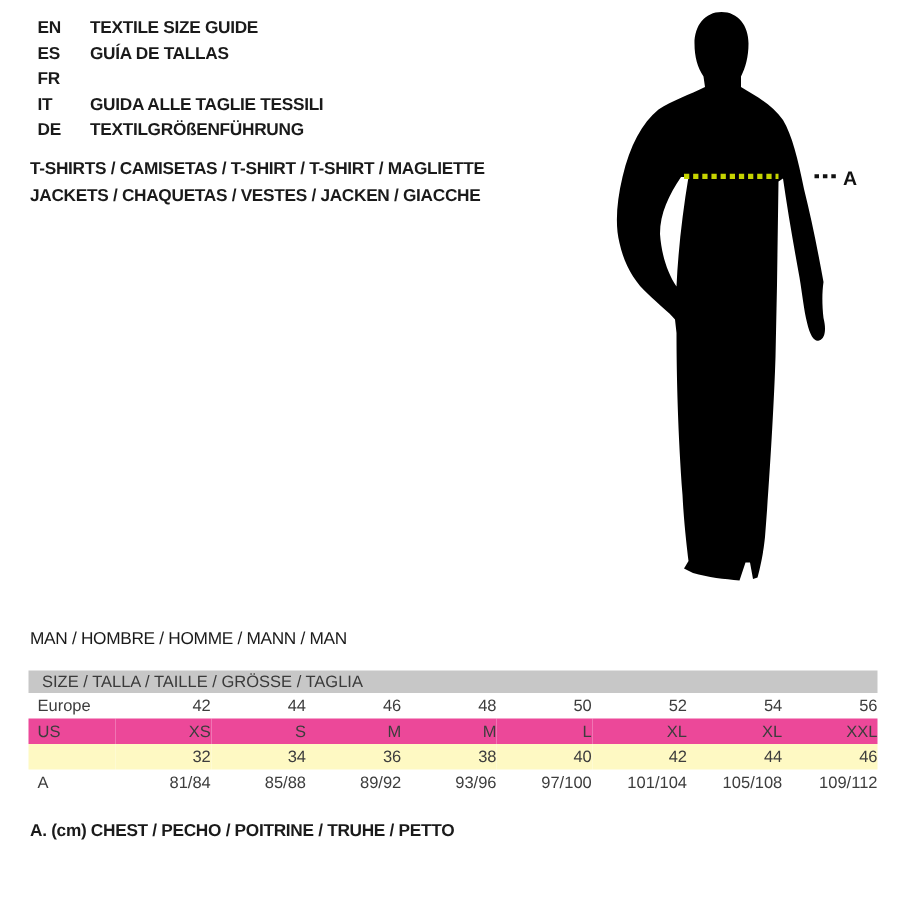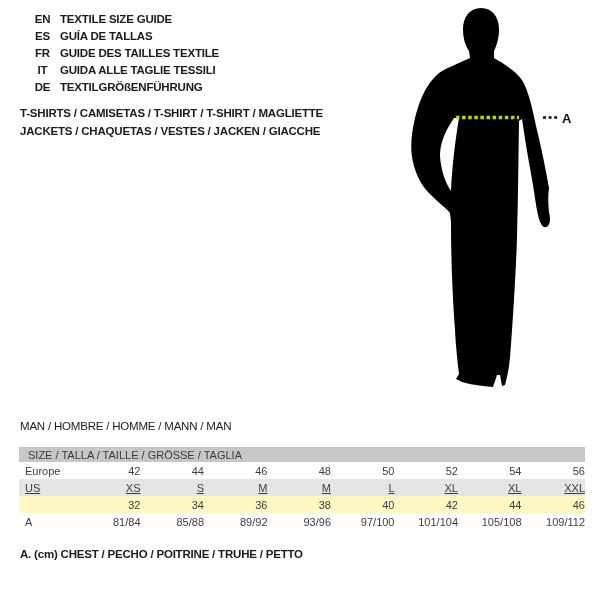--- a/index.html
+++ b/index.html
@@ -4,21 +4,21 @@
 <style>
   html,body{margin:0;padding:0;background:#fff;}
   .canvas{
     position:relative;width:600px;height:600px;background:#ffffff;overflow:hidden;
     font-family:"Liberation Sans",sans-serif;color:#1a1a1a;
   }
   
   .lang-list{position:absolute;left:25px;top:11px;font-weight:700;font-size:11.5px;
     line-height:17px;letter-spacing:-0.2px;}
   .lang-row{display:flex;}
-  .lang-code{width:35px;flex:0 0 35px;text-align:center;}
+  .lang-code{width:35px;flex:0 0 35px;}
   
   .categories{position:absolute;left:20px;top:104px;font-weight:700;font-size:11.5px;
     line-height:18px;letter-spacing:-0.2px;white-space:nowrap;}
   
   .figure-svg{position:absolute;left:0;top:0;width:600px;height:600px;}
   .figure-svg text{font-family:"Liberation Sans",sans-serif;font-weight:700;font-size:13px;fill:#111;}
   
   .section-title{position:absolute;left:20px;top:420px;font-weight:400;font-size:11.5px;
     letter-spacing:-0.2px;white-space:nowrap;}
   
@@ -41,21 +41,20 @@
       <div class="lang-row">
         <span class="lang-code">EN</span>
         <span>TEXTILE SIZE GUIDE</span>
       </div>
       <div class="lang-row">
         <span class="lang-code">ES</span>
         <span>GUÍA DE TALLAS</span>
       </div>
       <div class="lang-row">
         <span class="lang-code">FR</span>
-        <span>GUIDE DES TAILLES TEXTILE</span>
       </div>
       <div class="lang-row">
         <span class="lang-code">IT</span>
         <span>GUIDA ALLE TAGLIE TESSILI</span>
       </div>
       <div class="lang-row">
         <span class="lang-code">DE</span>
         <span>TEXTILGRÖßENFÜHRUNG</span>
       </div>
     </div>
@@ -128,21 +127,21 @@
           <td class="row-label">Europe</td>
           <td>42</td>
           <td>44</td>
           <td>46</td>
           <td>48</td>
           <td>50</td>
           <td>52</td>
           <td>54</td>
           <td>56</td>
         </tr>
-        <tr style="background: #e5e5e5; text-decoration: underline;">
+        <tr style="background: #ec4899;">
           <td class="row-label">US</td>
           <td>XS</td>
           <td>S</td>
           <td>M</td>
           <td>M</td>
           <td>L</td>
           <td>XL</td>
           <td>XL</td>
           <td>XXL</td>
         </tr>

